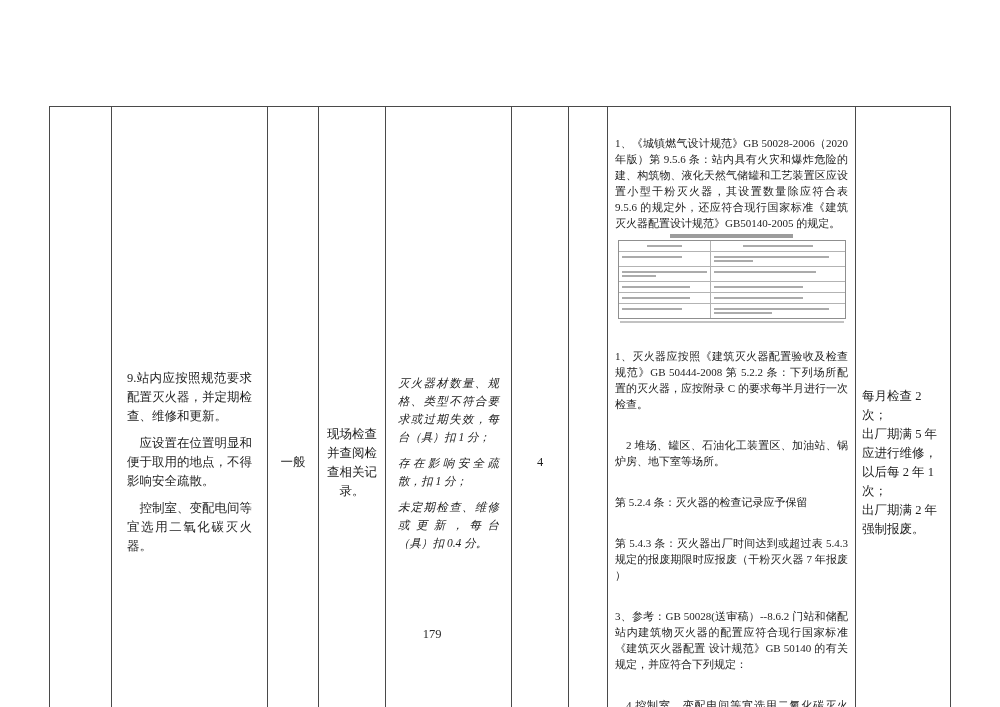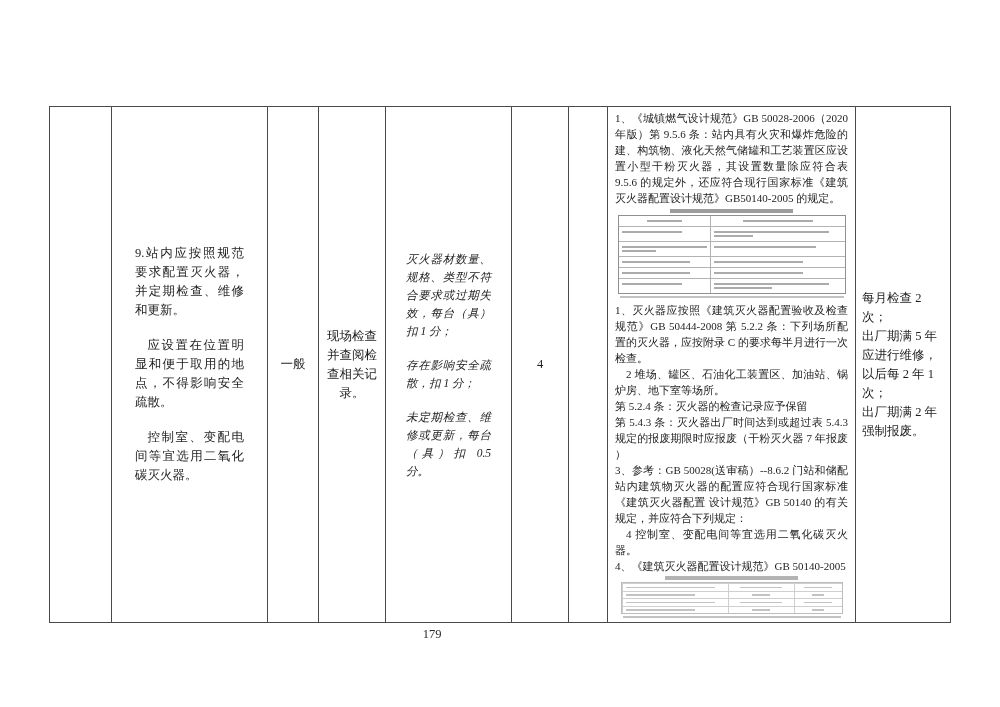--- a/index.html
+++ b/index.html
@@ -19,29 +19,29 @@
   .doc-table th {
     font-size:12.5px; line-height:17px; height:37px;
     text-align:center; vertical-align:middle; padding:0 3px;
   }
   th.narrow { padding:0 12px; }
   .doc-table td {
     font-size:12.5px; line-height:19px; vertical-align:middle;
     padding:2px 7px; height:450px;
   }
   td.center { text-align:center; }
-  td.justify p { text-align:justify; margin:16px; }
+  td.justify p { text-align:justify; margin:8px; }
   p { margin:0; }
   .ind { text-indent:1em; }
   td.score-std { font-size:11.5px; line-height:18px; padding:2px 4px;font-style:italic; }
   td.basis-cell {
     vertical-align:top; font-size:11px; line-height:16px;
     padding:3px 7px 0 7px; text-align:justify;
   }
-  td.basis-cell p { text-align:justify; }
+  td.basis-cell p { text-align:justify;margin-top:25px; }
   td.judge-cell { padding:2px 6px; text-align:left; }
   
   .fig { margin:3px auto 4px auto; }
   .fig1 { width:228px; }
   .fig2 { width:222px; margin-top:2px; }
   .cap { height:4px; background:#9c9c9c; margin:0 auto 2px auto; }
   .cap1 { width:54%; }
   .cap2 { width:60%; background:#b3b3b3; }
   .grid { border:1px solid #8f8f8f; }
   .grid2 { border:1px solid #bdbdbd; }
@@ -84,21 +84,21 @@
     <td class="justify">
       <p>9.站内应按照规范要求配置灭火器，并定期检查、维修和更新。</p>
       <p class="ind">应设置在位置明显和便于取用的地点，不得影响安全疏散。</p>
       <p class="ind">控制室、变配电间等宜选用二氧化碳灭火器。</p>
     </td>
     <td class="center">一般</td>
     <td class="center">现场检查并查阅检查相关记录。</td>
     <td class="justify score-std">
       <p>灭火器材数量、规格、类型不符合要求或过期失效，每台（具）扣 1 分；</p>
       <p>存在影响安全疏散，扣 1 分；</p>
-      <p>未定期检查、维修或更新，每台（具）扣 0.5 分。</p>
+      <p>未定期检查、维修或更新，每台（具）扣 0.4 分。</p>
     </td>
     <td class="center">4</td>
     <td class="center"></td>
     <td class="basis-cell">
       <p>1、《城镇燃气设计规范》GB 50028-2006（2020年版）第 9.5.6 条：站内具有火灾和爆炸危险的建、构筑物、液化天然气储罐和工艺装置区应设置小型干粉灭火器，其设置数量除应符合表 9.5.6 的规定外，还应符合现行国家标准《建筑灭火器配置设计规范》GB50140-2005 的规定。</p>
       <div class="fig fig1">
         <div class="cap cap1"></div>
         <div class="grid">
           <div class="frow">
                 <div class="fcell w38">

